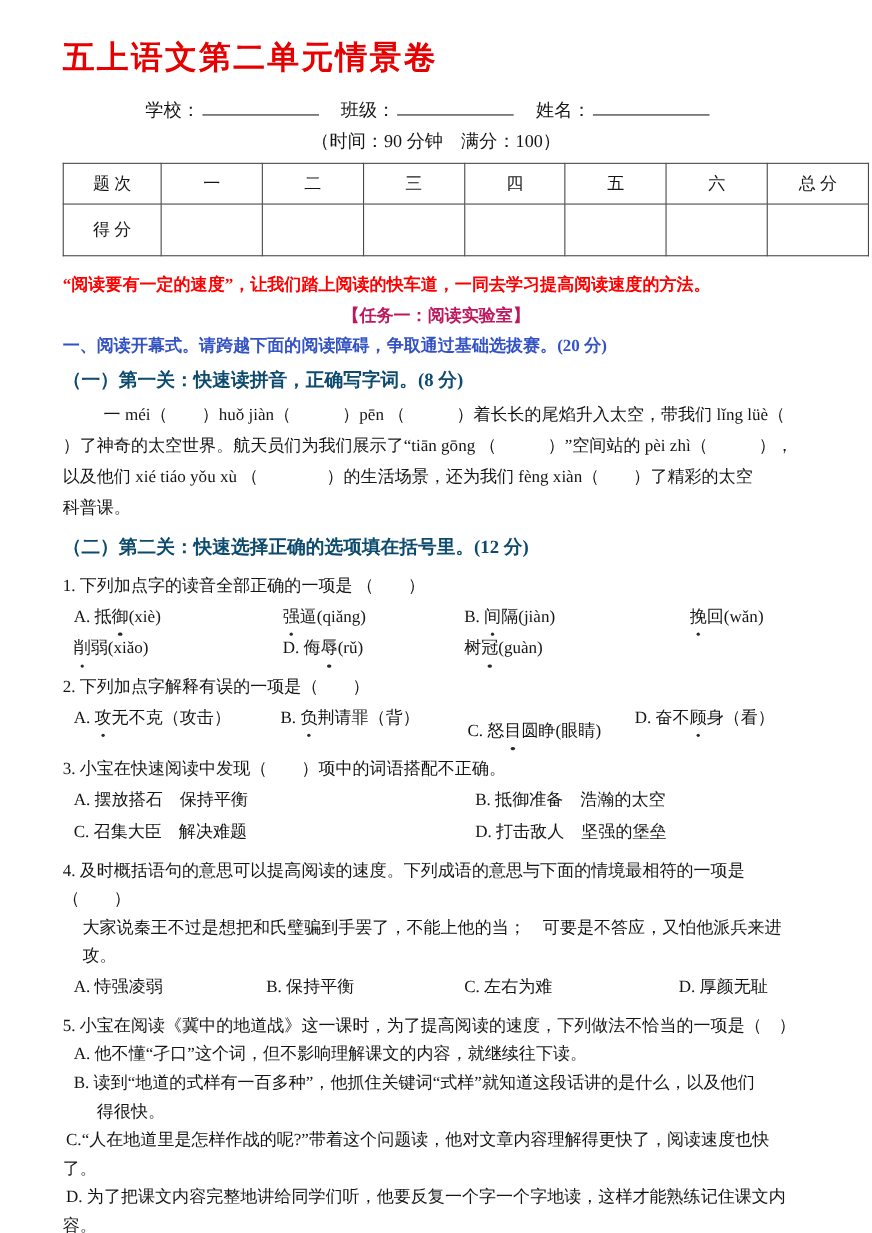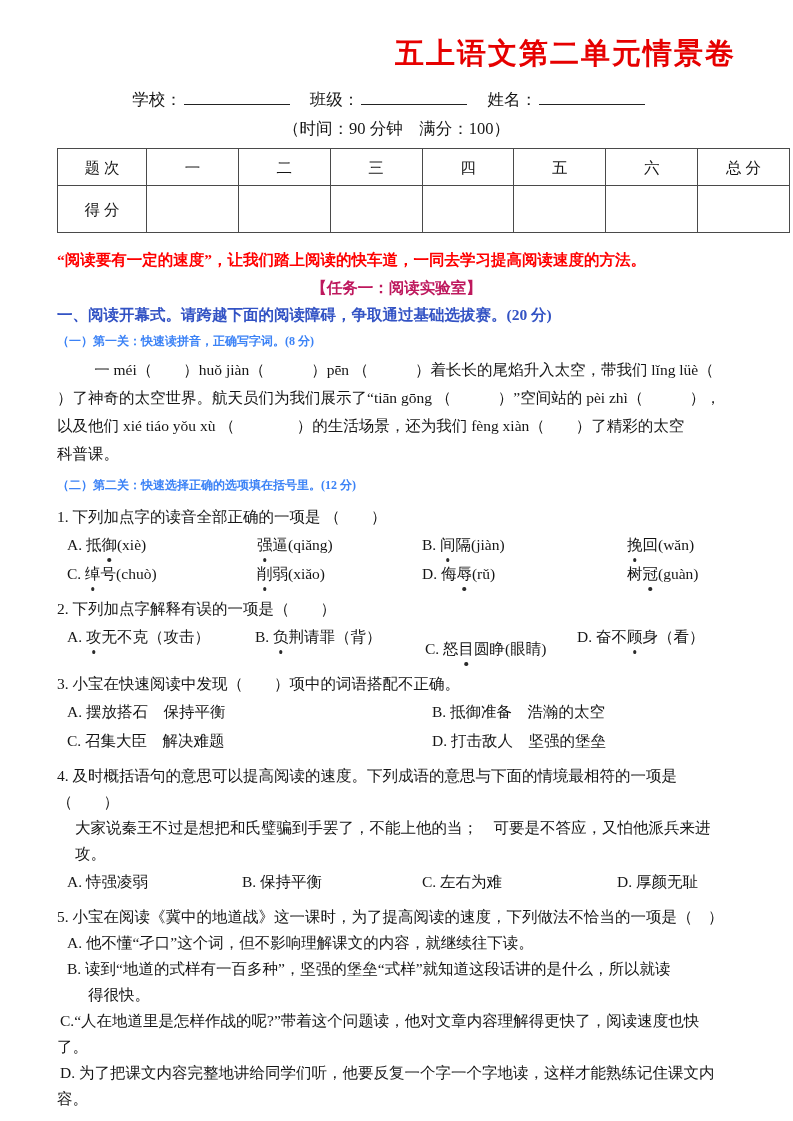--- a/index.html
+++ b/index.html
@@ -4,36 +4,36 @@
 <style>
   html,body{margin:0;padding:0;background:#ffffff;}
   .page{
     width:793px;height:1121px;box-sizing:border-box;
     padding:30px 57px 0 57px;overflow:hidden;background:#fff;
     font-family:"Liberation Serif","DejaVu Serif",serif;
     color:#151515;font-size:15.5px;line-height:1.65;
     position:relative;margin:0 auto;
   }
   .title{
-    text-align:right;font-size:29px;font-weight:bold;letter-spacing:2px;
+    text-align:left;font-size:29px;font-weight:bold;letter-spacing:2px;
     margin:0 0 8px 0;
   }
   .info-line{text-align:center;font-size:16.5px;margin-bottom:2px;white-space:nowrap;}
   .blank{display:inline-block;width:106px;border-bottom:1.5px solid #222;height:16px;
          margin:0 16px 0 2px;vertical-align:baseline;}
   .time-line{text-align:center;font-size:16.5px;margin-bottom:6px;}
   table.score-table{border-collapse:collapse;table-layout:fixed;width:733px;margin:0 auto 14px auto;}
   table.score-table td{border:1px solid #4a4a4a;text-align:center;font-size:15.5px;padding:0;}
   table.score-table tr.hdr td{height:36px;}
   table.score-table tr.scr td{height:46px;}
   table.score-table td.first{width:88px;}
   .red-line{font-weight:bold;margin:2px 0 2px 0;}
   .banner{font-weight:bold;text-align:center;margin:0 0 2px 0;}
   .section-head{font-weight:bold;margin:0 0 4px 0;}
-  .part-head{font-weight:bold;color:#3b82f6;margin:4px 0 4px 0;font-size:12px;}
+  .part-head{font-weight:bold;color:#0c4a6e;margin:4px 0 4px 0;font-size:17px;}
   .pline{line-height:28px;}
   .pline.indent{text-indent:2.4em;}
   .q{margin-top:8px;}
   .stem{line-height:26px;}
   .opts-grid4{display:grid;grid-template-columns:190px 165px 205px 1fr;padding-left:10px;line-height:29px;}
   .opts-row{display:flex;padding-left:10px;line-height:29px;}
   .opts-row .oi1{width:188px;}
   .opts-row .oi2{width:170px;}
   .opts-row .oi3{width:152px;margin-top:12px;}
   .opts-row4{display:grid;grid-template-columns:175px 180px 195px 1fr;padding-left:10px;line-height:29px;}
@@ -105,21 +105,20 @@
 
   <div class="part-head" style="margin-top:8px">（二）第二关：快速选择正确的选项填在括号里。(12 分)</div>
 
   <div class="q">
     <div class="stem">1. 下列加点字的读音全部正确的一项是 （　　）</div>
     <div class="opts-grid4">
       <span>A. 抵<span class="du">御</span>(xiè)</span>
       <span><span class="du">强</span>逼(qiǎng)</span>
       <span>B. <span class="du">间</span>隔(jiàn)</span>
       <span><span class="du">挽</span>回(wǎn)</span>
-      <span>C. <span class="du">绰</span>号(chuò)</span>
       <span><span class="du">削</span>弱(xiǎo)</span>
       <span>D. 侮<span class="du">辱</span>(rǔ)</span>
       <span>树<span class="du">冠</span>(guàn)</span>
     </div>
   </div>
 
   <div class="q">
     <div class="stem">2. 下列加点字解释有误的一项是（　　）</div>
     <div class="opts-row">
       <span class="oi1">A. <span class="du">攻</span>无不克（攻击）</span>
@@ -149,21 +148,21 @@
       <span>D. 厚颜无耻</span>
     </div>
   </div>
 
   <div class="q">
     <div class="stem">5. 小宝在阅读《冀中的地道战》这一课时，为了提高阅读的速度，下列做法不恰当的一项是（　）</div>
     <div class="opt-block">
       <div class="opt-line-a">A. 他不懂“孑口”这个词，但不影响理解课文的内容，就继续往下读。</div>
     </div>
     <div class="opt-block">
-      <div class="opt-line-a">B. 读到“地道的式样有一百多种”，坚强的堡垒“式样”就知道这段话讲的是什么，所以就读</div>
+      <div class="opt-line-a">B. 读到“地道的式样有一百多种”，他抓住关键词“式样”就知道这段话讲的是什么，以及他们</div>
       <div class="cont-text">得很快。</div>
     </div>
     <div class="opt-block">
       <div class="opt-line-xs">C.“人在地道里是怎样作战的呢?”带着这个问题读，他对文章内容理解得更快了，阅读速度也快</div>
       <div class="cont-edge">了。</div>
     </div>
     <div class="opt-block">
       <div class="opt-line-xs">D. 为了把课文内容完整地讲给同学们听，他要反复一个字一个字地读，这样才能熟练记住课文内</div>
       <div class="cont-edge">容。</div>
     </div>

